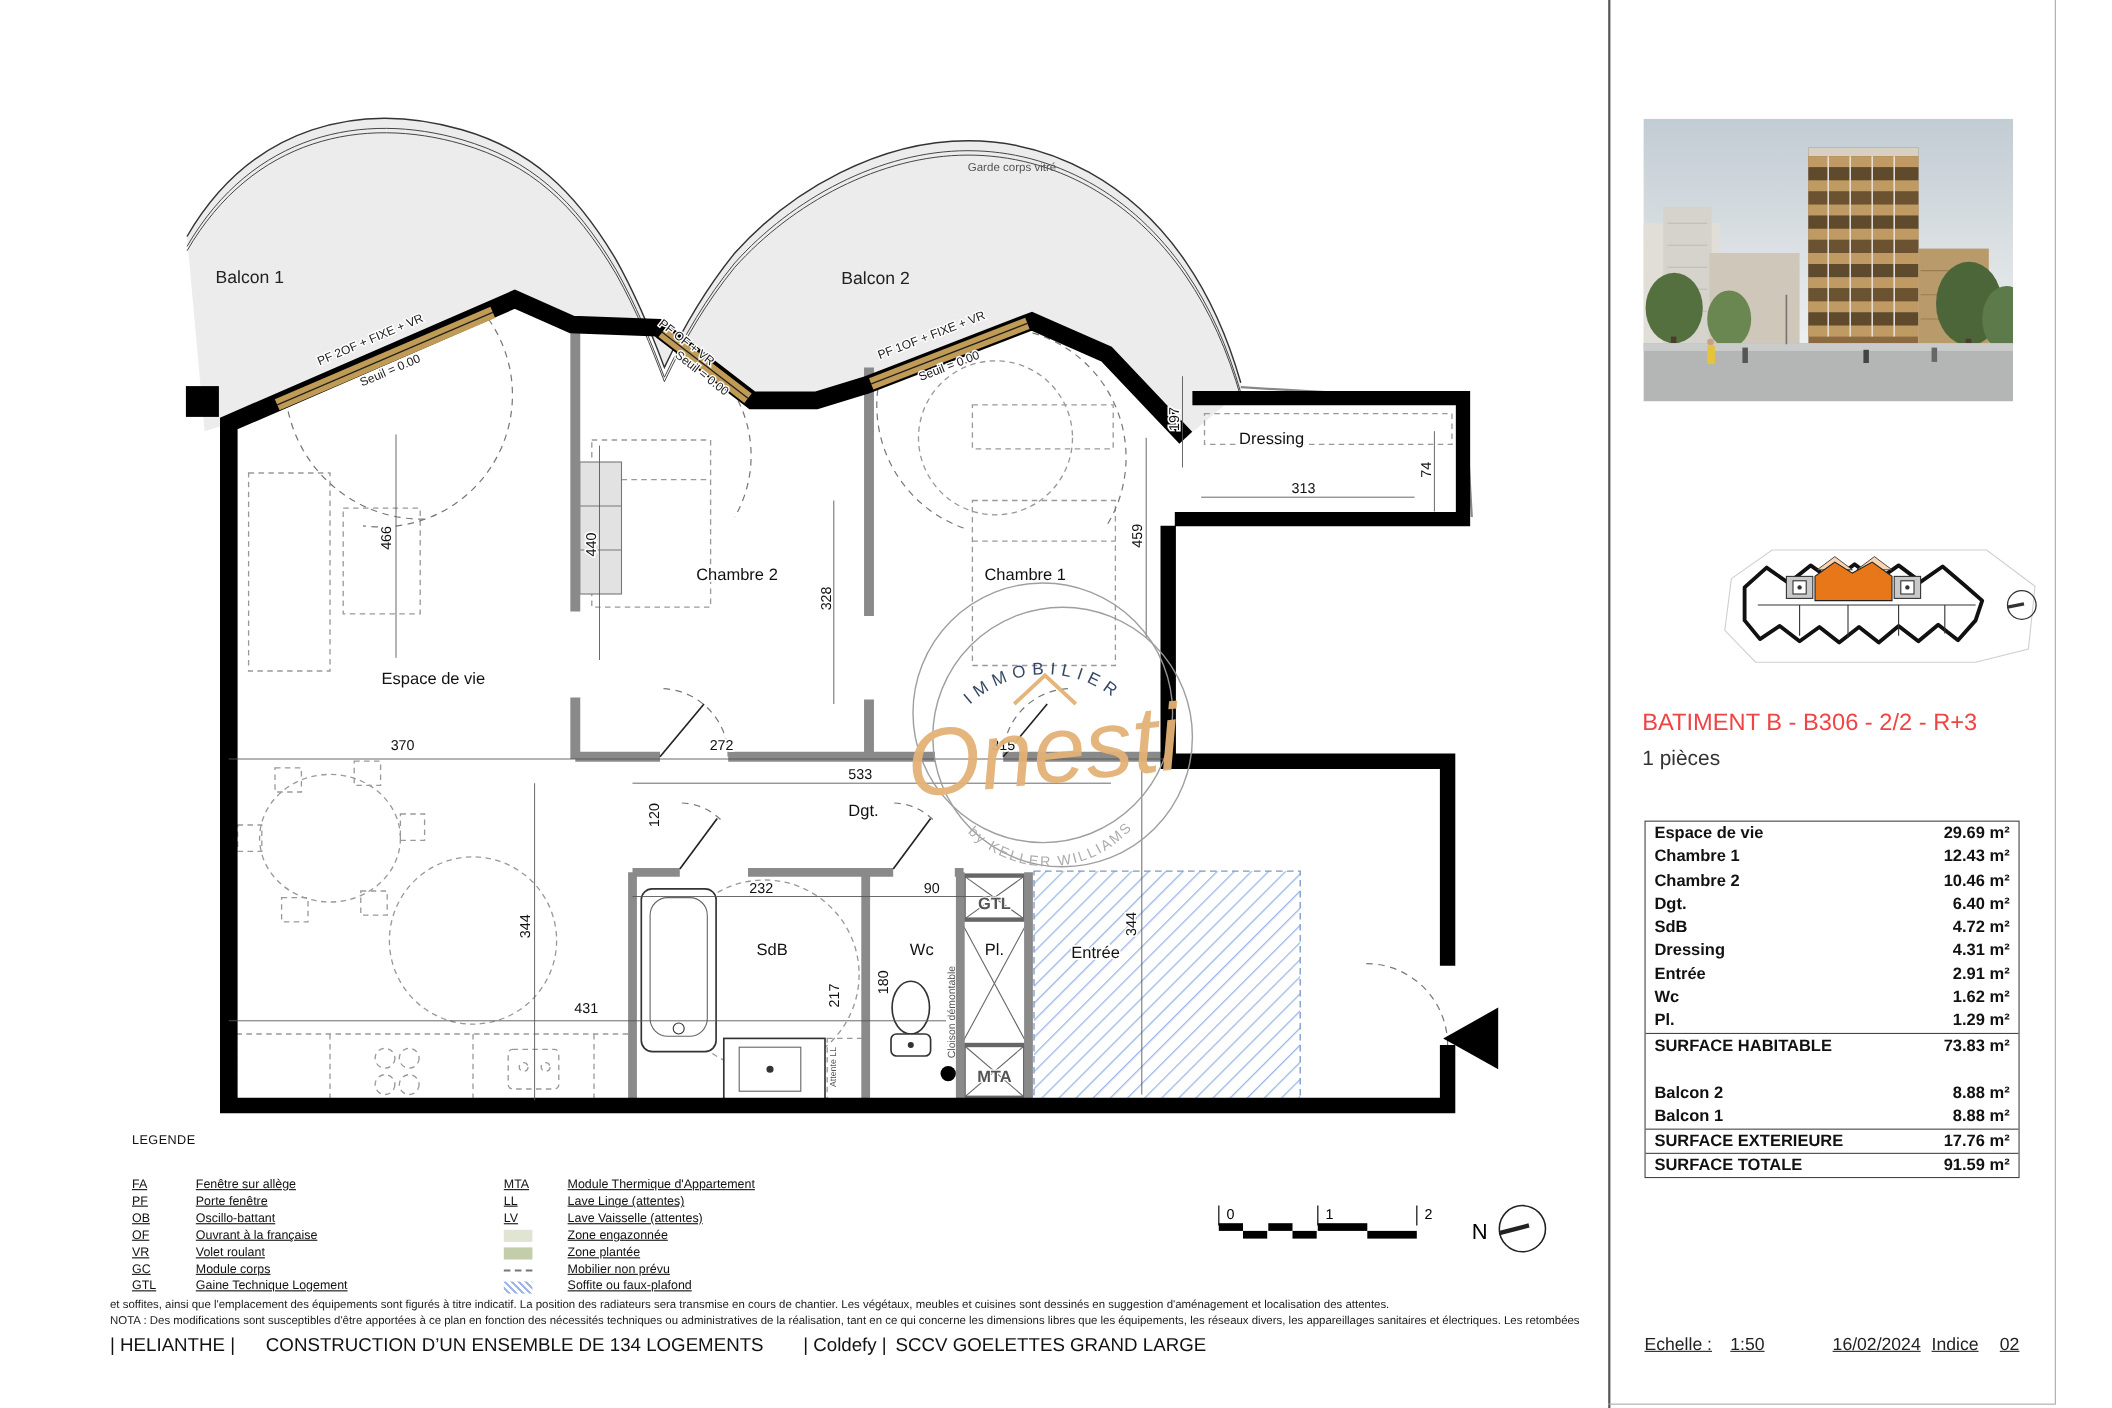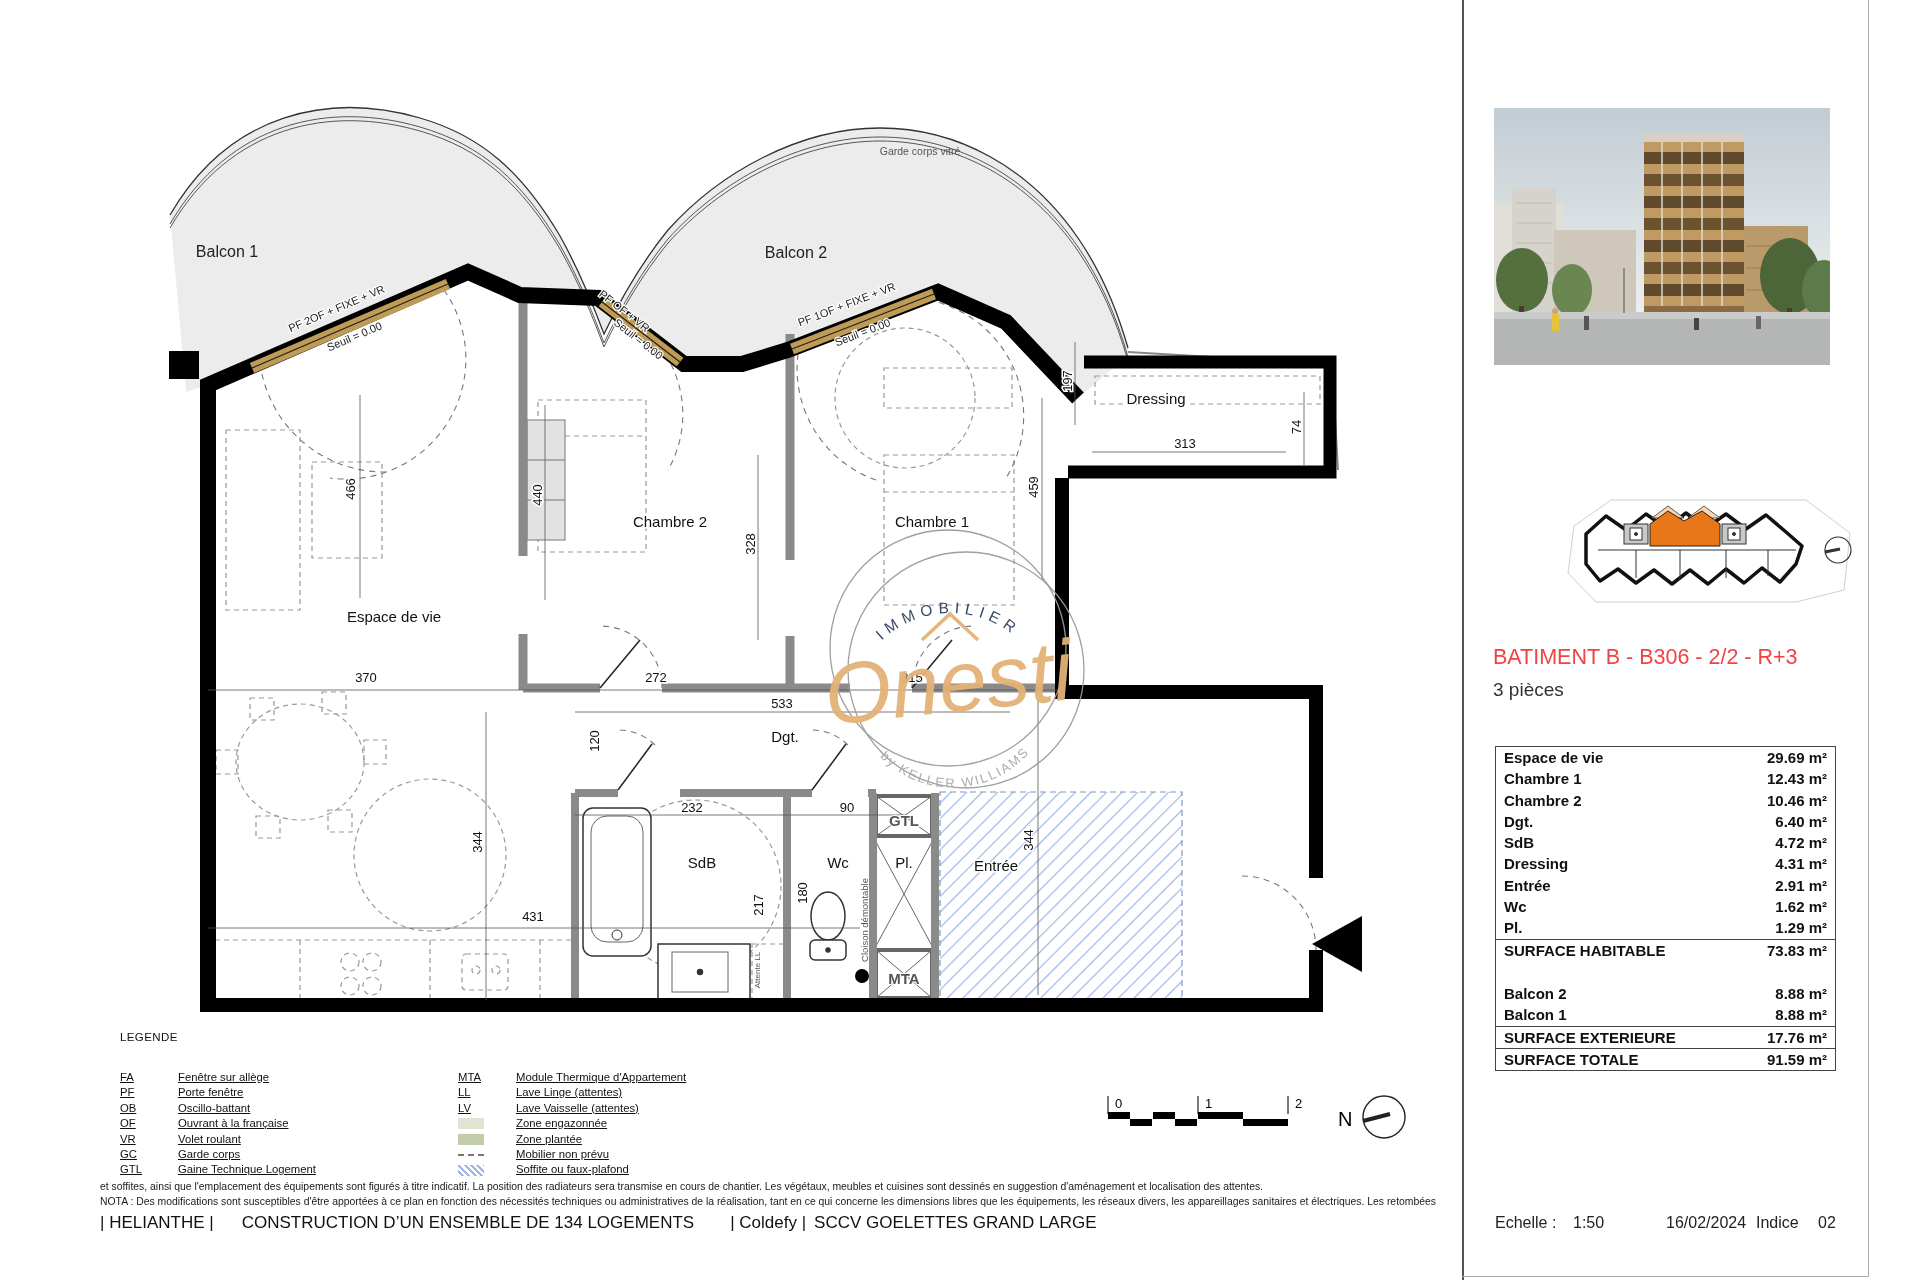--- a/index.html
+++ b/index.html
@@ -34,21 +34,21 @@
   #rborder{left:1868px;top:0;width:1px;height:1277px;background:#aaa;}
   #bborder{left:1462px;top:1276px;width:406px;height:1px;background:#aaa;}
   #bat-title{left:1493px;top:645px;font-size:21.5px;color:#ef4444;}
   #bat-sub{left:1493px;top:679px;font-size:19px;color:#333;}
   #surface-table{left:1495px;top:746px;width:341px;border:1.6px solid #444;box-sizing:border-box;}
   .trow{height:21.3px;display:flex;justify-content:space-between;align-items:center;
         padding:0 8px;font-size:15px;font-weight:bold;line-height:21.3px;}
   .trow.total{border-top:1.4px solid #444;}
   .trow.spacer{height:22px;}
   #echelle{left:1495px;top:1214px;width:373px;font-size:16px;color:#222;position:absolute;}
-  #echelle span{position:absolute;top:0;}
+  #echelle span{position:absolute;top:0;text-decoration:underline;}
 </style>
 </head>
 <body>
 
 <div id="sheet">
 
   <svg class="abs" style="left:0;top:0" width="1462" height="1280" viewBox="0 0 1462 1280">
     <defs>
       <pattern id="hs" width="11" height="11" patternUnits="userSpaceOnUse" patternTransform="rotate(45)">
         <rect width="11" height="11" fill="#fff"></rect>
@@ -308,21 +308,21 @@
       <div class="lrow">
           <span class="labbr">OF</span>
           <span>Ouvrant à la française</span>
         </div>
       <div class="lrow">
           <span class="labbr">VR</span>
           <span>Volet roulant</span>
         </div>
       <div class="lrow">
           <span class="labbr">GC</span>
-          <span>Garde corps</span>
+          <span>Module corps</span>
         </div>
       <div class="lrow">
           <span class="labbr">GTL</span>
           <span>Gaine Technique Logement</span>
         </div>
     </div>
     <div class="lcol" style="left:338px;">
       <div class="lrow">
           <span class="labbr">MTA</span>
           <span>Module Thermique d'Appartement</span>
@@ -461,21 +461,21 @@
         <rect x="172" y="40" width="12" height="12" fill="#fff"></rect>
         <circle cx="178" cy="46" r="1.5" fill="#333"></circle>
     </g>
     <g>
       <circle cx="282" cy="62" r="13" fill="none" stroke="#333" stroke-width="1.2"></circle>
       <line x1="269" y1="64" x2="284" y2="61" stroke="#333" stroke-width="3"></line>
     </g>
   </svg>
 
   <div id="bat-title" class="abs">BATIMENT B - B306 - 2/2 - R+3</div>
-  <div id="bat-sub" class="abs">3 pièces</div>
+  <div id="bat-sub" class="abs">1 pièces</div>
 
   <div id="surface-table" class="abs">
     <div class="trow">
         <span>Espace de vie</span>
         <span>29.69 m²</span>
       </div>
     <div class="trow">
         <span>Chambre 1</span>
         <span>12.43 m²</span>
       </div>

